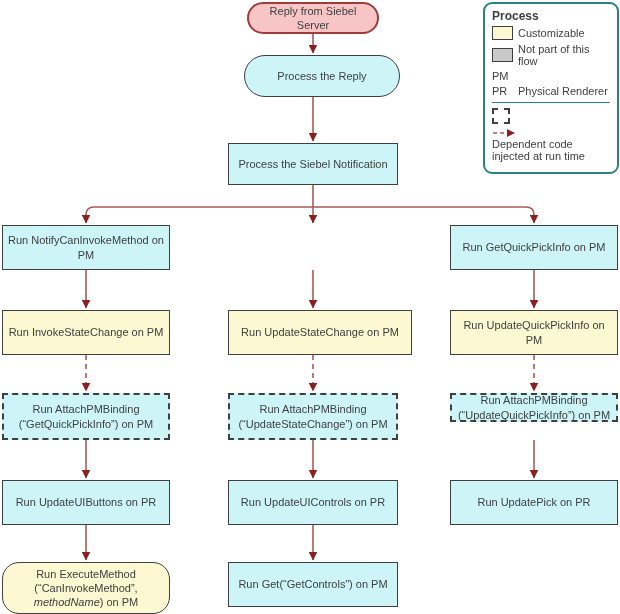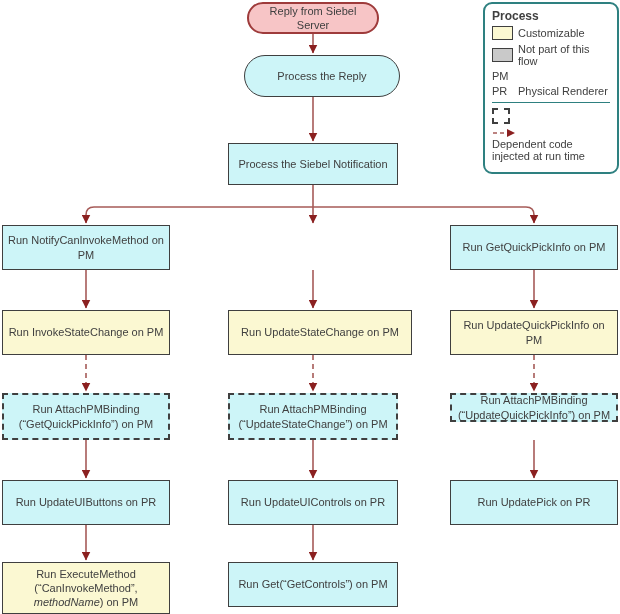--- a/index.html
+++ b/index.html
@@ -9,21 +9,21 @@
   }
   .node{
     position:absolute;display:flex;align-items:center;justify-content:center;
     text-align:center;font-size:11px;line-height:1.3;box-sizing:border-box;
     padding:2px 3px;
   }
   .cyan{background:#CDF5F8;border:1px solid #3F3F3F;}
   .yellow{background:#FBF8D2;border:1px solid #3F3F3F;}
   .dashed{background:#CDF5F8;border:2px dashed #3F3F3F;}
   .oval{background:#F7C5C6;border:2px solid #9E3B3B;border-radius:17px;}
-  .multi{flex-direction:column;}
+  .multi{flex-direction:column;border-radius:17px;}
   svg.wires{position:absolute;left:0;top:0;pointer-events:none;}
   
   .legend{
     position:absolute;left:483px;top:2px;width:136px;box-sizing:border-box;
     border:2px solid #2E8080;border-radius:9px;background:#ffffff;
     padding:5px 7px 7px 7px;font-size:11px;
   }
   .legend-title{font-weight:bold;font-size:12px;margin-bottom:3px;}
   .lrow{display:flex;align-items:center;margin:3px 0;}
   .lrow .ic{width:26px;flex:0 0 26px;display:flex;align-items:center;}

